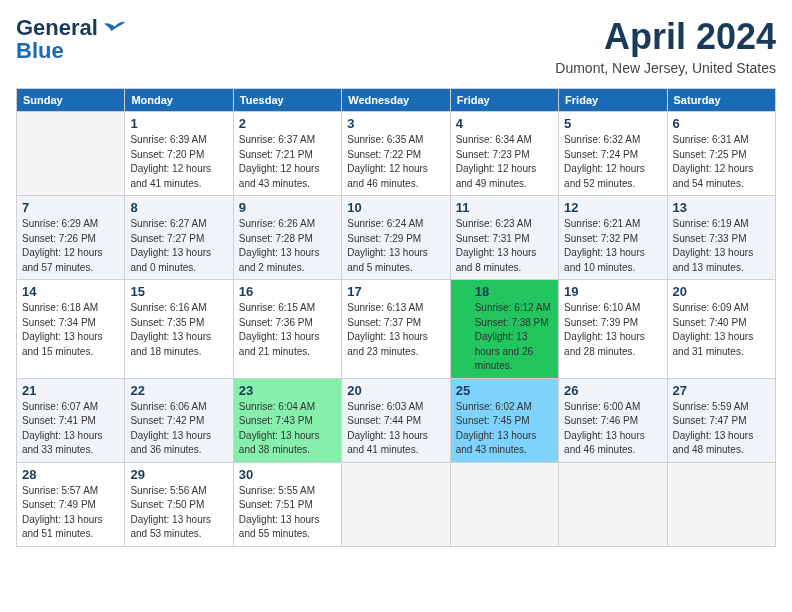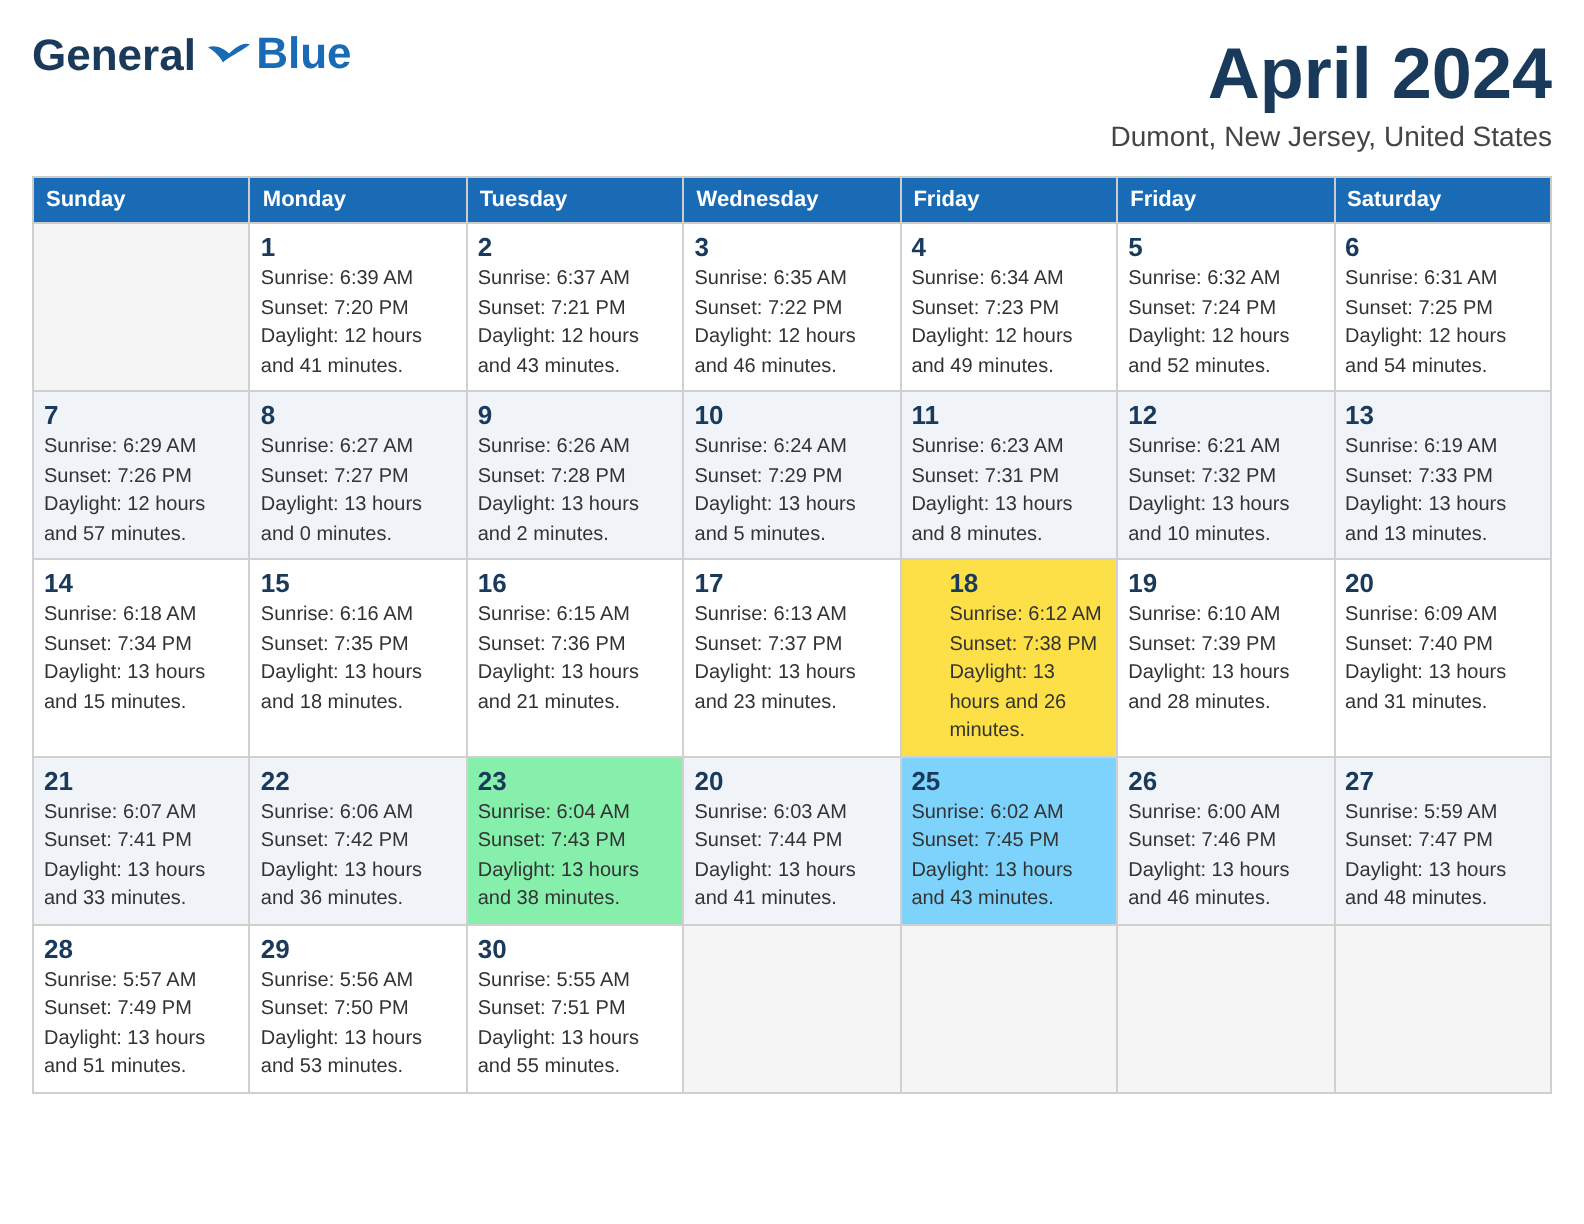--- a/index.html
+++ b/index.html
@@ -11,21 +11,21 @@
       padding: 16px;
     }
     .header {
       display: flex;
       justify-content: space-between;
       align-items: flex-start;
       margin-bottom: 12px;
     }
     .logo {
       display: flex;
-      flex-direction: row;
+      flex-direction: column;
       align-items: flex-start;
     }
     .title-block {
       text-align: right;
     }
     .month-title {
       font-size: 36px;
       font-weight: bold;
       color: #1a3a5c;
     }
@@ -243,21 +243,21 @@
         </div>
         </td>
         <td style="background: rgb(255, 255, 255);">
           <span class="day-num">17</span>
         <div class="day-info">
           Sunrise: 6:13 AM<br>
           Sunset: 7:37 PM<br>
           Daylight: 13 hours and 23 minutes.
         </div>
         </td>
-        <td style="background: #fde047; padding-left: 24px;">
+        <td style="background: #22c55e; padding-left: 24px;">
           <span class="day-num">18</span>
         <div class="day-info">
           Sunrise: 6:12 AM<br>
           Sunset: 7:38 PM<br>
           Daylight: 13 hours and 26 minutes.
         </div>
         </td>
         <td style="background: rgb(255, 255, 255);">
           <span class="day-num">19</span>
         <div class="day-info">

